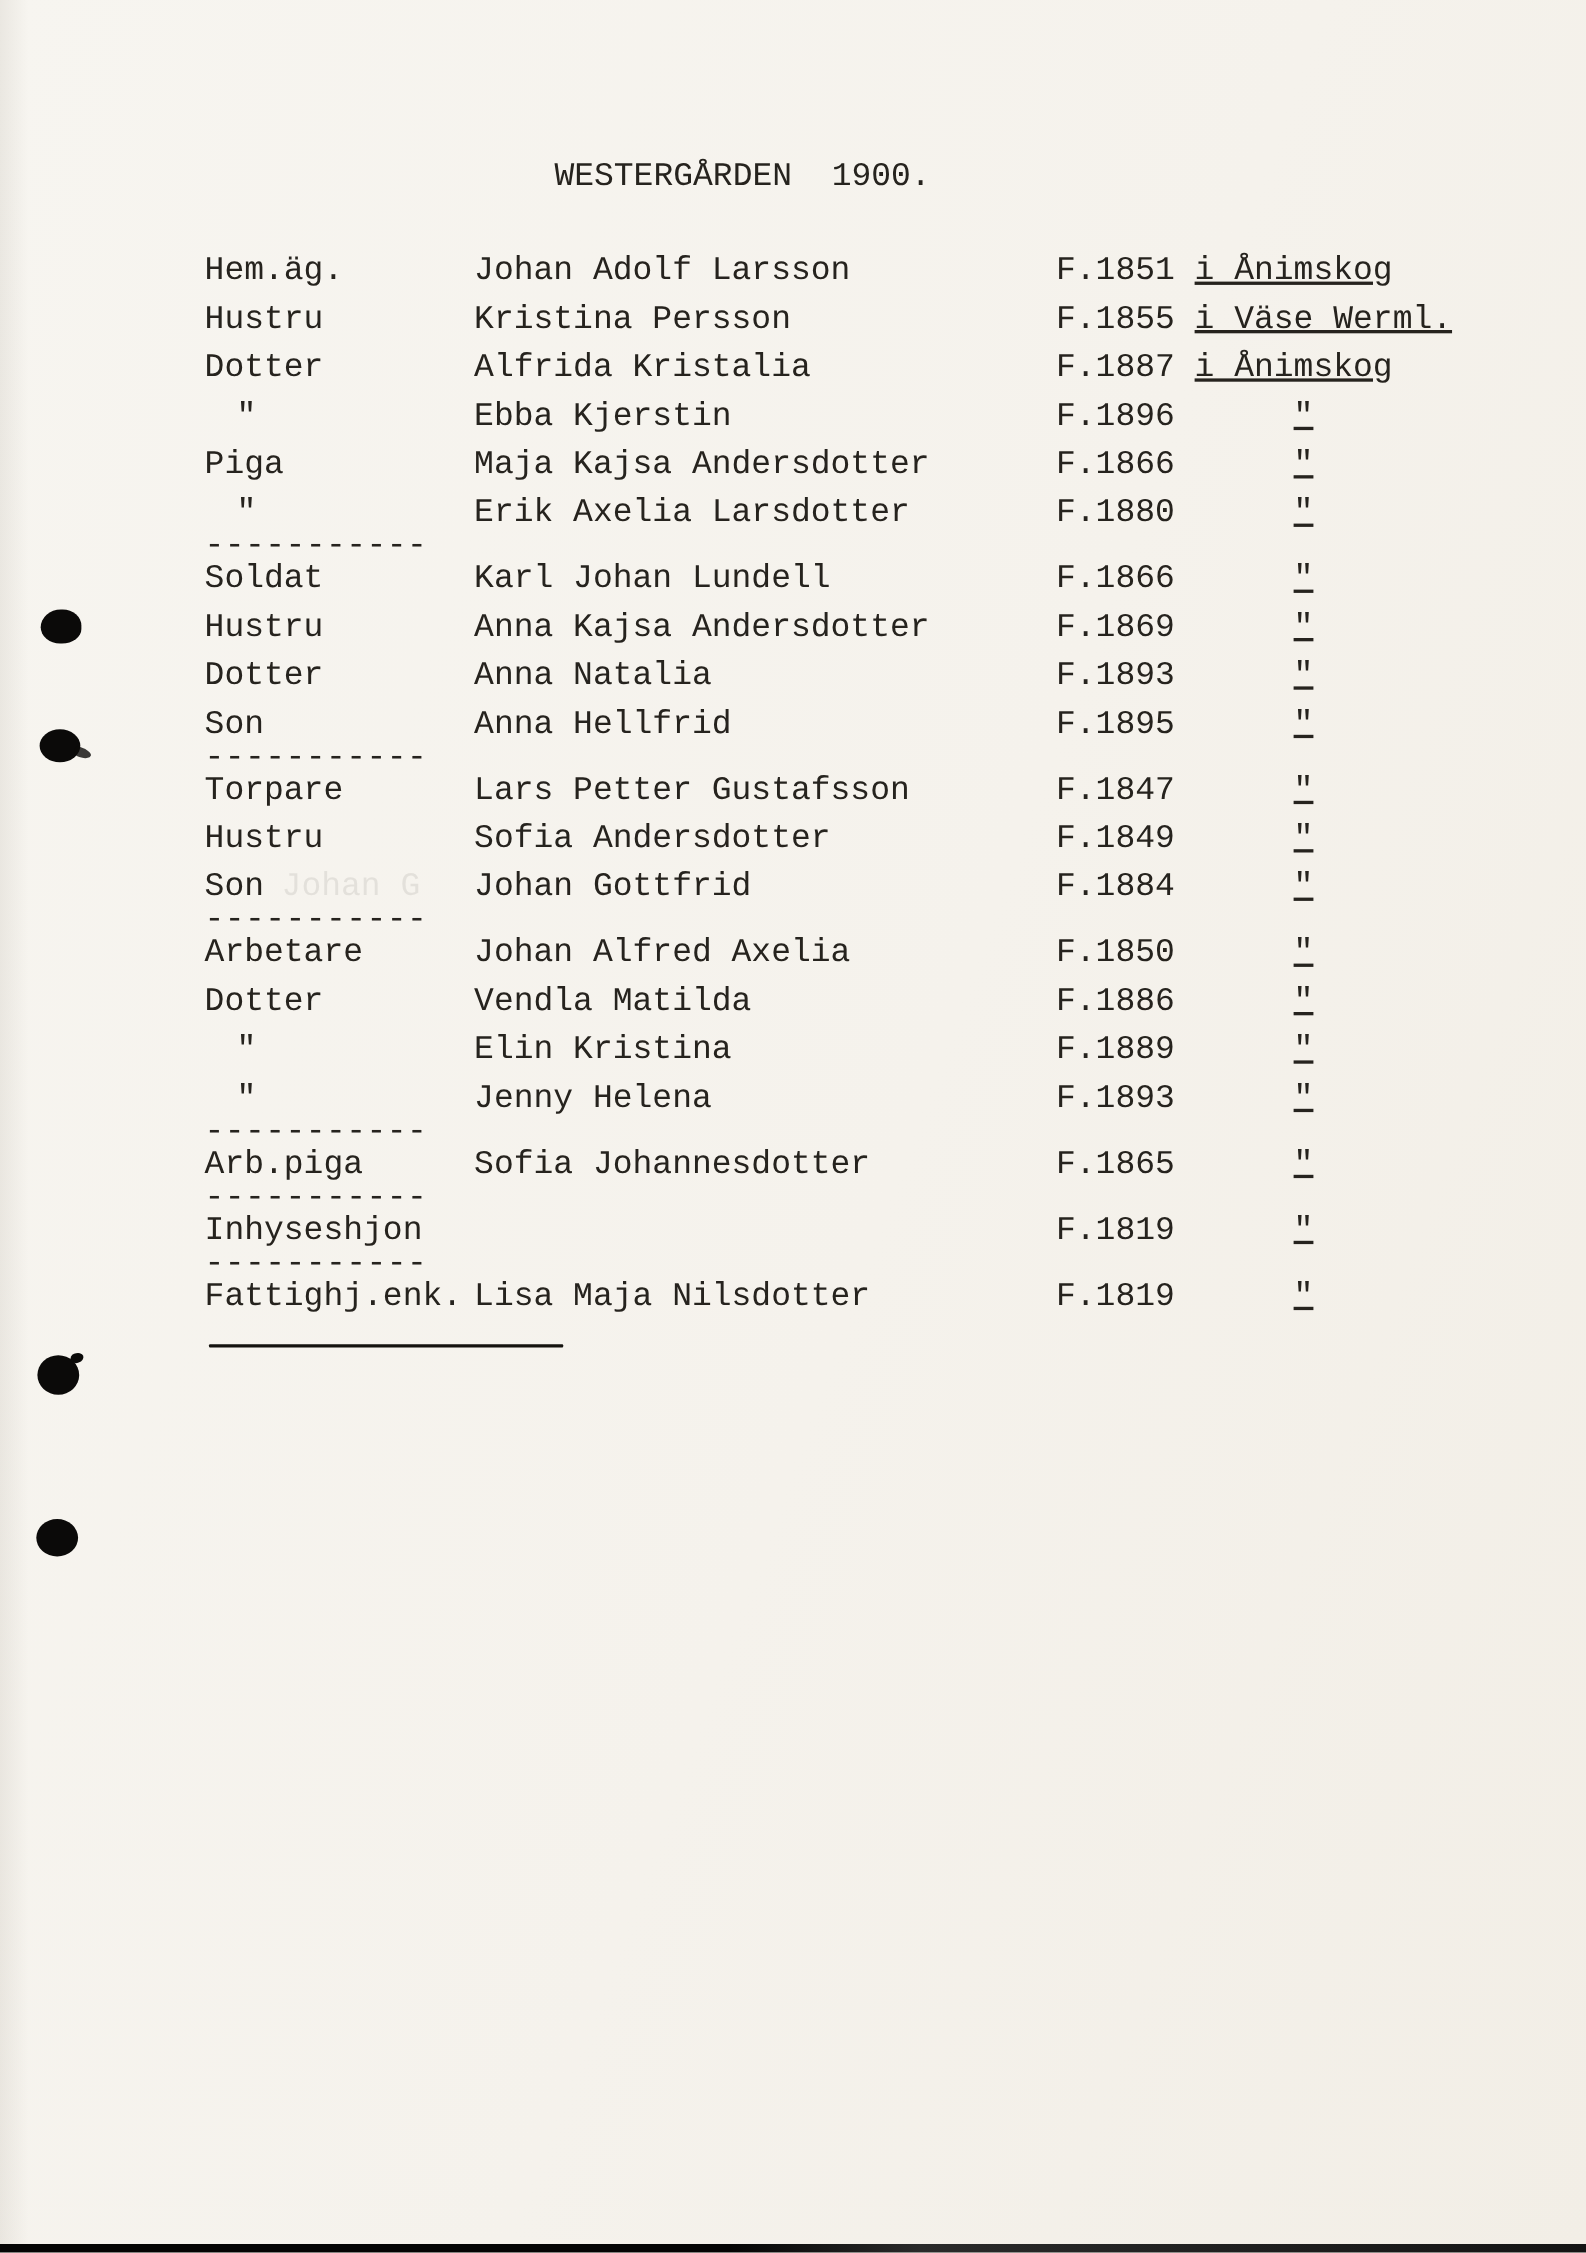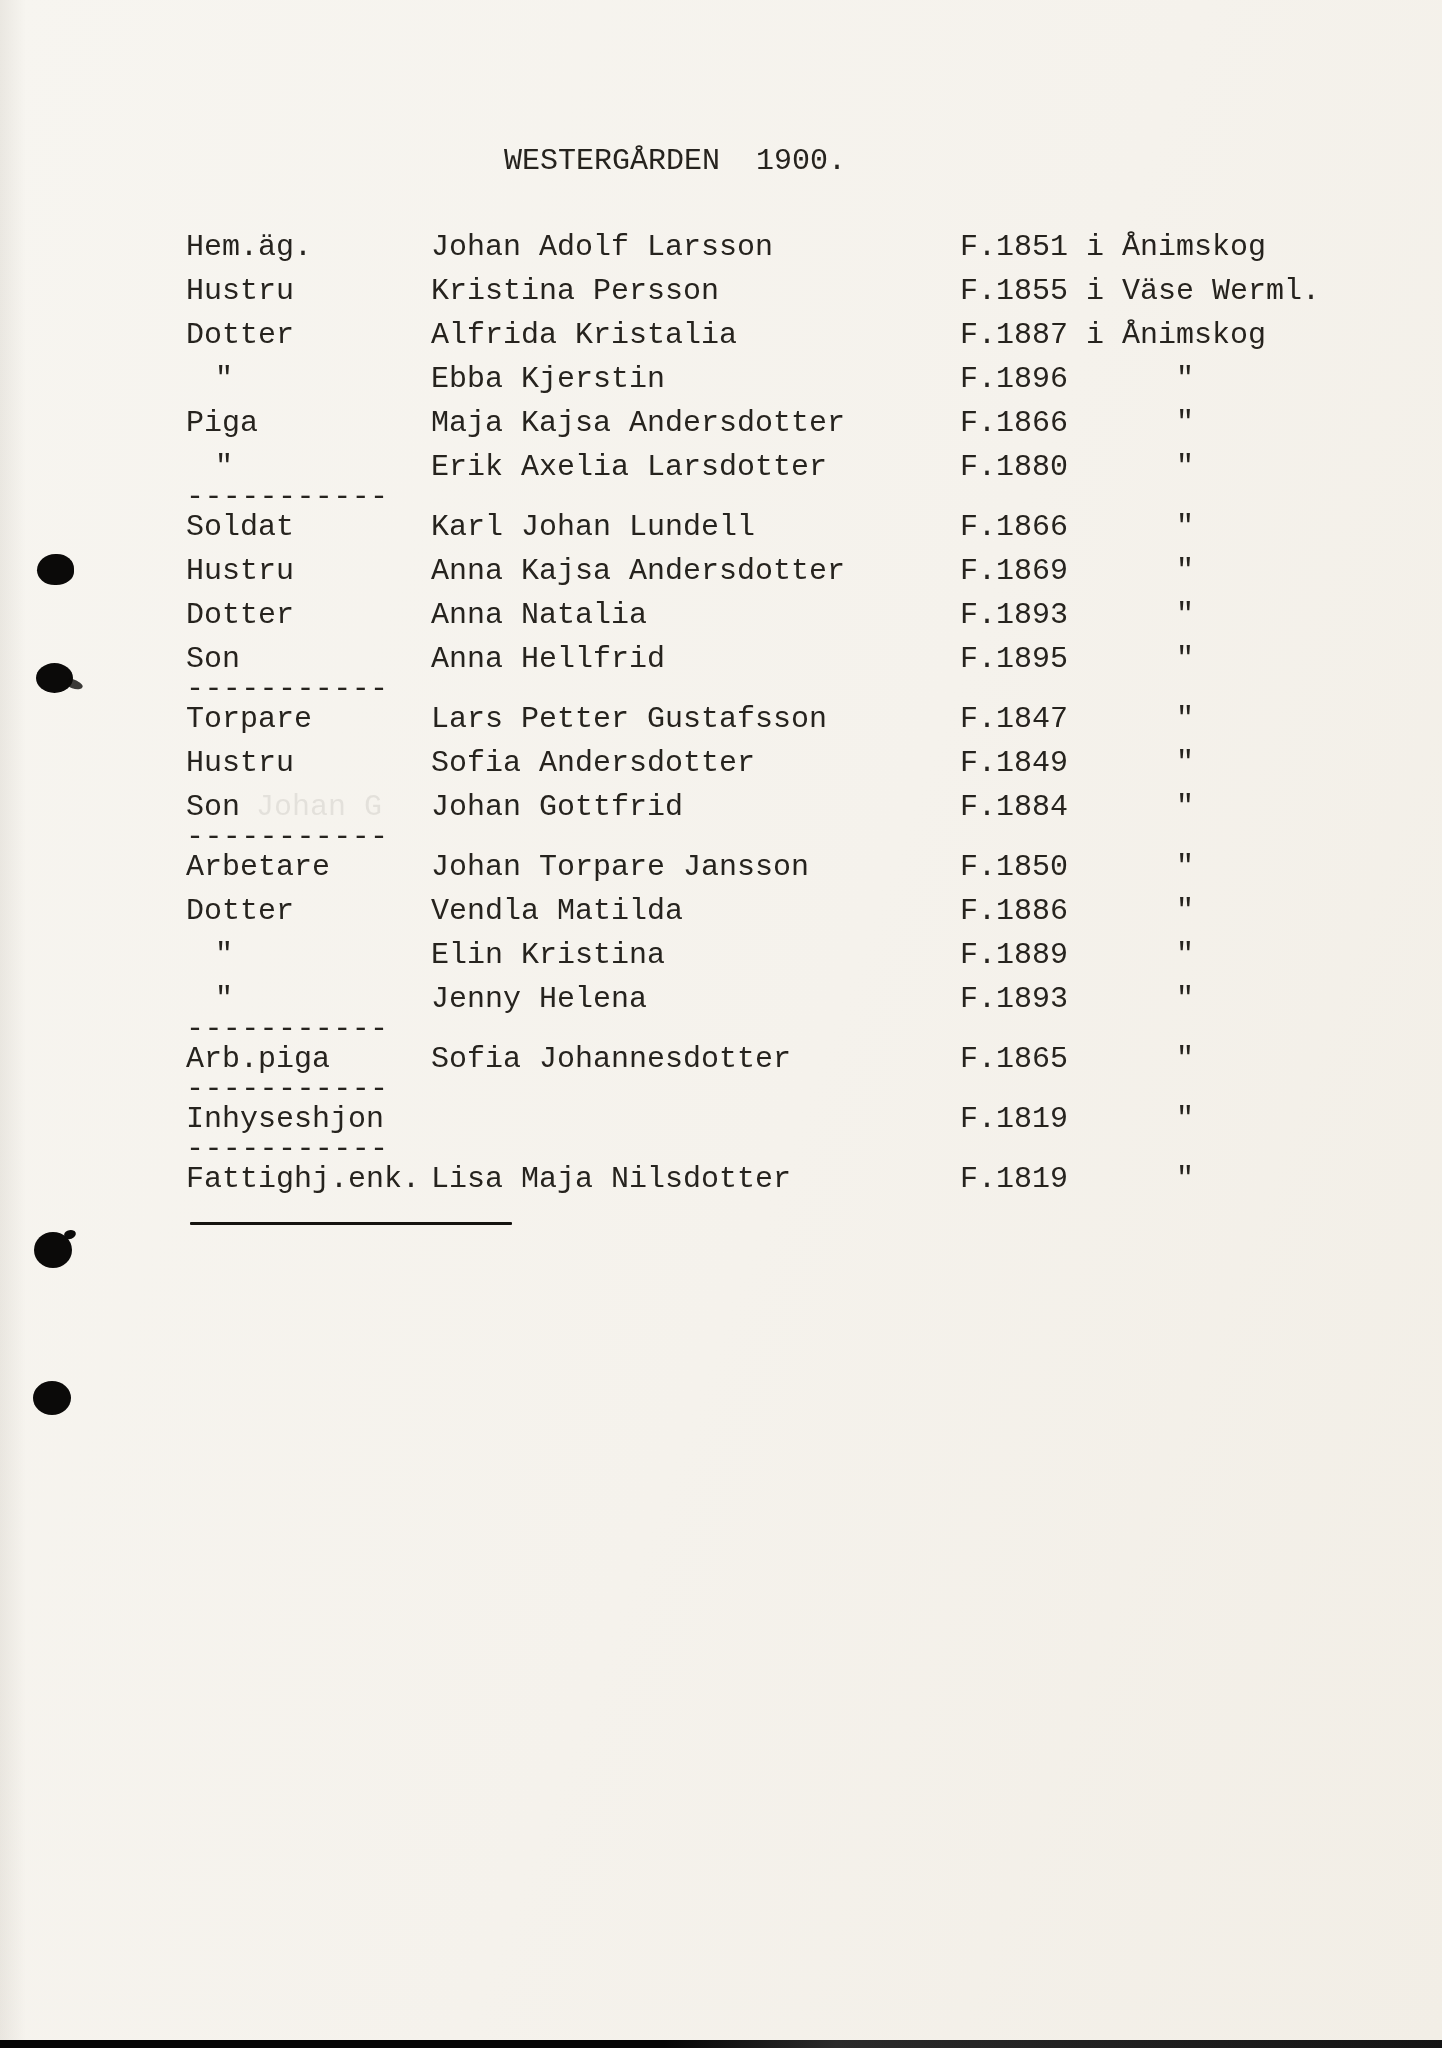--- a/index.html
+++ b/index.html
@@ -37,21 +37,21 @@
   .person-row {
     position:relative;
     height:44px; line-height:44px;
     white-space:pre;
   }
   .person-row .col { position:absolute; top:0; }
   .col.role  { left:0;text-align:right; }
   .col.role.ditto { left:29px; }
   .col.name  { left:245px; }
   .col.born  { left:774px; }
-  .col.place { left:900px; }
+  .col.place { left:900px;text-decoration:underline; }
   .col.place.ditto { left:990px; }
   .col.ghost {
     left:70px;
     color:#4a443c;
     opacity:0.10;
     filter:blur(0.7px);
   }
   .divider-row {
     position:relative;
     height:16px; line-height:16px;
@@ -115,21 +115,21 @@
         <div class="divider-row">-----------</div>
         <div class="person-row"><span class="col role">Soldat</span><span class="col name">Karl Johan Lundell</span><span class="col born">F.1866</span><span class="col place ditto">"</span></div>
         <div class="person-row"><span class="col role">Hustru</span><span class="col name">Anna Kajsa Andersdotter</span><span class="col born">F.1869</span><span class="col place ditto">"</span></div>
         <div class="person-row"><span class="col role">Dotter</span><span class="col name">Anna Natalia</span><span class="col born">F.1893</span><span class="col place ditto">"</span></div>
         <div class="person-row"><span class="col role">Son</span><span class="col name">Anna Hellfrid</span><span class="col born">F.1895</span><span class="col place ditto">"</span></div>
         <div class="divider-row">-----------</div>
         <div class="person-row"><span class="col role">Torpare</span><span class="col name">Lars Petter Gustafsson</span><span class="col born">F.1847</span><span class="col place ditto">"</span></div>
         <div class="person-row"><span class="col role">Hustru</span><span class="col name">Sofia Andersdotter</span><span class="col born">F.1849</span><span class="col place ditto">"</span></div>
         <div class="person-row"><span class="col role">Son</span><span class="col ghost">Johan G</span><span class="col name">Johan Gottfrid</span><span class="col born">F.1884</span><span class="col place ditto">"</span></div>
         <div class="divider-row">-----------</div>
-        <div class="person-row"><span class="col role">Arbetare</span><span class="col name">Johan Torpare Jansson</span><span class="col born">F.1850</span><span class="col place ditto">"</span></div>
+        <div class="person-row"><span class="col role">Arbetare</span><span class="col name">Johan Alfred Axelia</span><span class="col born">F.1850</span><span class="col place ditto">"</span></div>
         <div class="person-row"><span class="col role">Dotter</span><span class="col name">Vendla Matilda</span><span class="col born">F.1886</span><span class="col place ditto">"</span></div>
         <div class="person-row"><span class="col role ditto">"</span><span class="col name">Elin Kristina</span><span class="col born">F.1889</span><span class="col place ditto">"</span></div>
         <div class="person-row"><span class="col role ditto">"</span><span class="col name">Jenny Helena</span><span class="col born">F.1893</span><span class="col place ditto">"</span></div>
         <div class="divider-row">-----------</div>
         <div class="person-row"><span class="col role">Arb.piga</span><span class="col name">Sofia Johannesdotter</span><span class="col born">F.1865</span><span class="col place ditto">"</span></div>
         <div class="divider-row">-----------</div>
         <div class="person-row"><span class="col role">Inhyseshjon</span><span class="col born">F.1819</span><span class="col place ditto">"</span></div>
         <div class="divider-row">-----------</div>
         <div class="person-row"><span class="col role">Fattighj.enk.</span><span class="col name">Lisa Maja Nilsdotter</span><span class="col born">F.1819</span><span class="col place ditto">"</span></div>
       </div>

